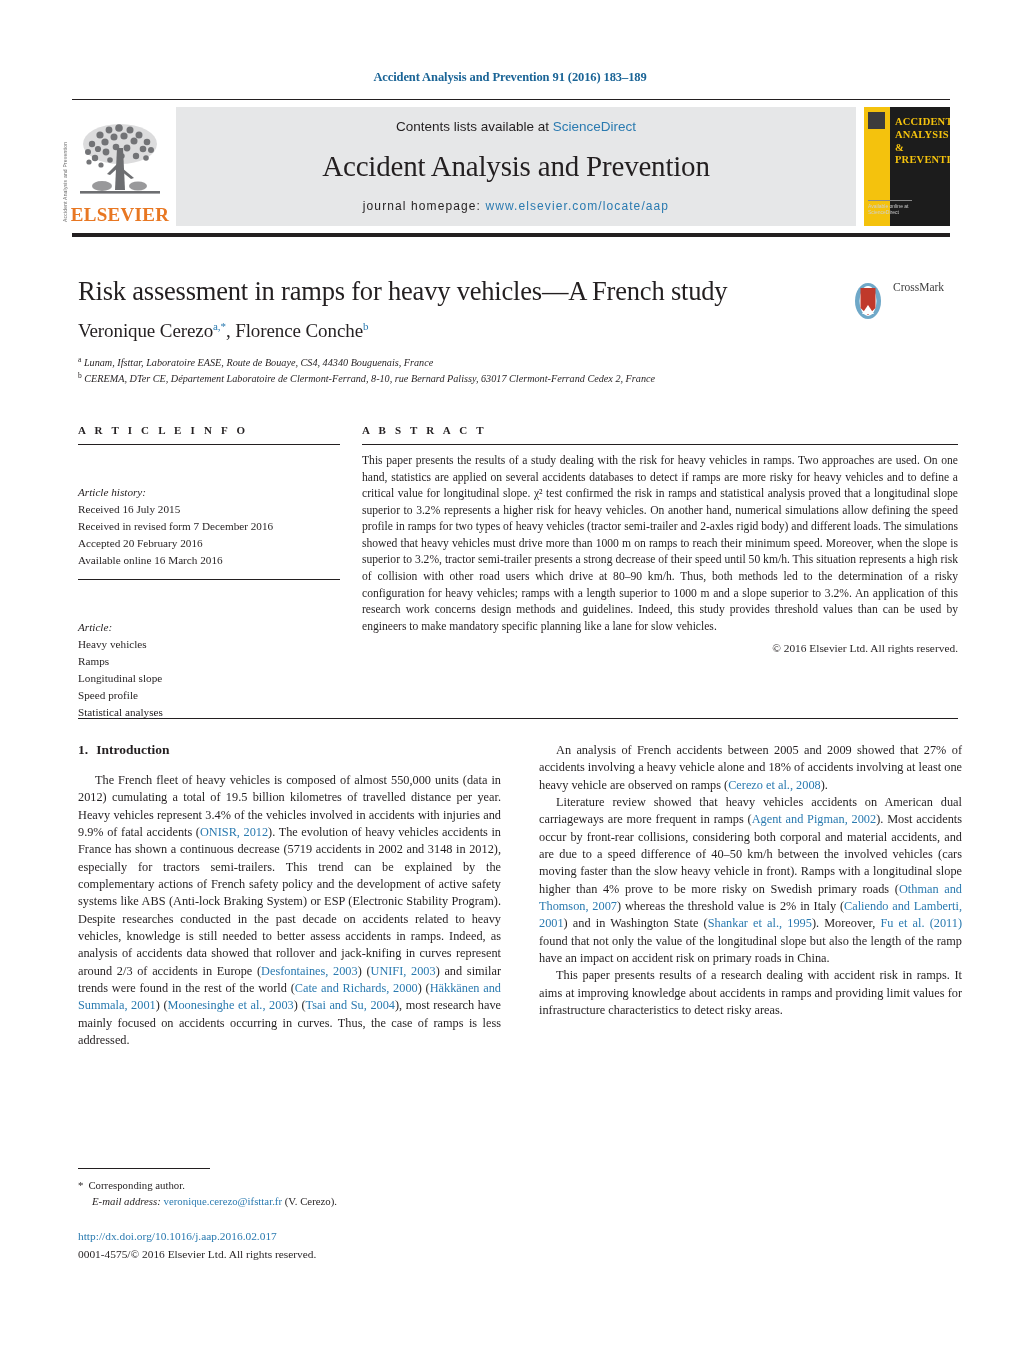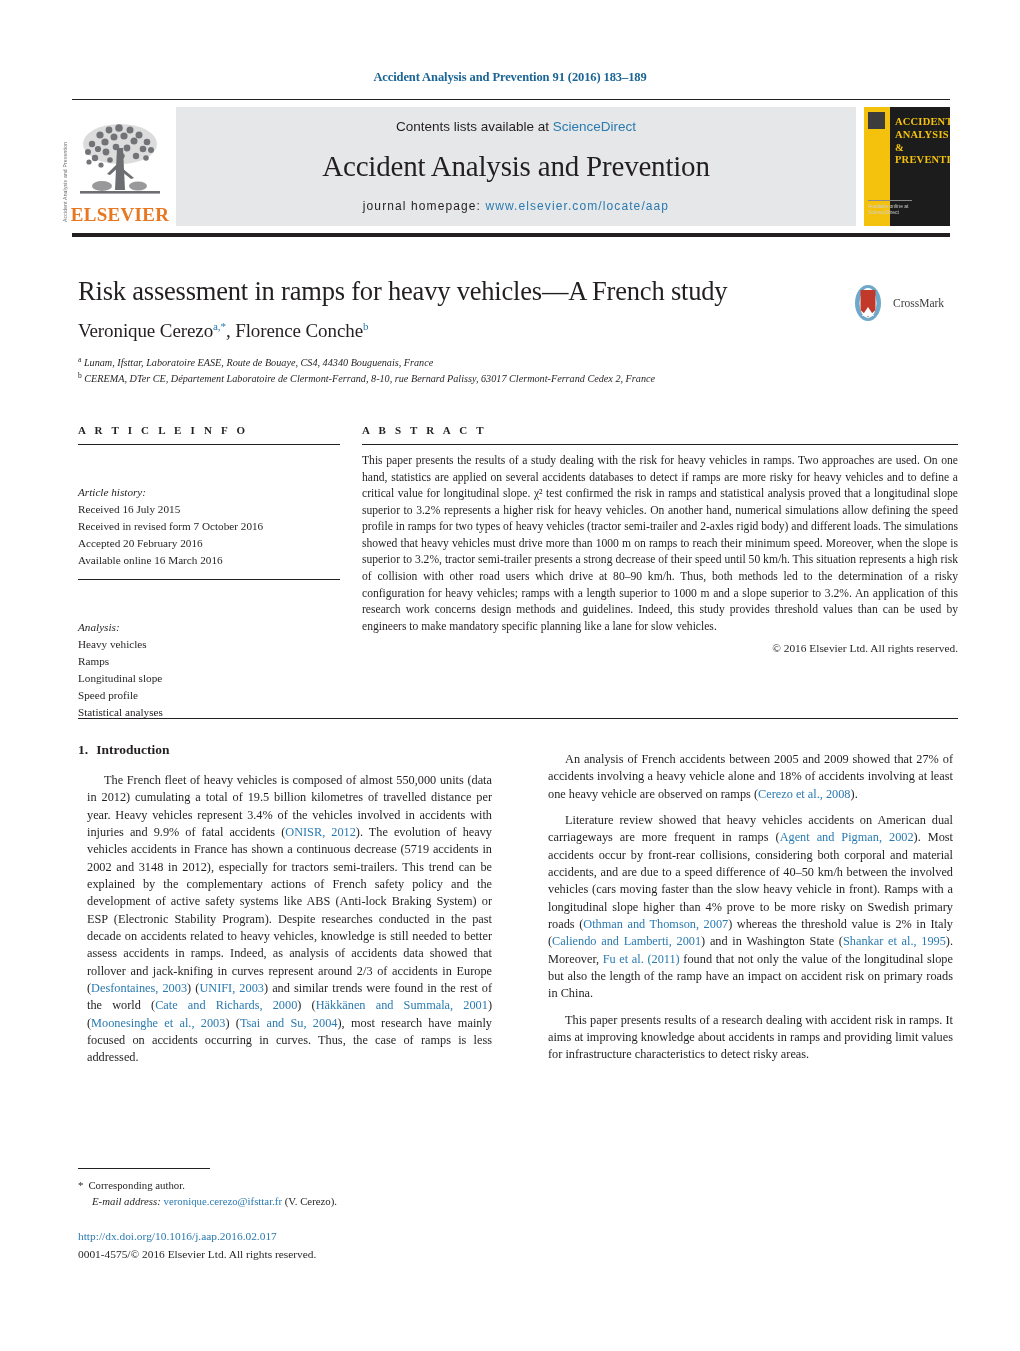--- a/index.html
+++ b/index.html
@@ -198,21 +198,21 @@
   }
   .affils sup { font-style: normal; font-size: 7.5px; vertical-align: super; }
 
   .crossmark {
     position: absolute;
     right: 62px;
     top: 281px;
     width: 110px;
     height: 44px;
     display: flex;
-    align-items: center;
+    align-items: flex-start;
     gap: 5px;
   }
   .crossmark-label {
     font-family: "Liberation Serif", serif;
     font-size: 11.5px;
     color: #3f3f3f;
   }
 
   
   .info-abstract {
@@ -285,21 +285,21 @@
     color: #231f20;
     margin: 0 0 14px 0;
   }
   .h1 .num { margin-right: 8px; }
   p.para {
     font-family: "Liberation Serif", serif;
     font-size: 12.3px;
     line-height: 1.41;
     text-align: justify;
     text-indent: 17px;
-    margin: 9px;
+    margin: 0;
     color: #231f20;
     hyphens: auto;
   }
   p.para + p.para { margin-top: 0; }
   .ref { color: #2a7ab0; }
 
   
   .foot-rule {
     position: absolute;
     left: 78px;
@@ -424,27 +424,27 @@
     <span class="crossmark-label">CrossMark</span>
   </div>
 
   <div class="info-abstract">
     <div class="col-info">
       <div class="sec-head">A R T I C L E   I N F O</div>
       <div class="hrule"></div>
       <div class="info-group">
         <div class="lbl">Article history:</div>
         <div>Received 16 July 2015</div>
-        <div>Received in revised form 7 October 2016</div>
+        <div>Received in revised form 7 December 2016</div>
         <div>Accepted 20 February 2016</div>
         <div>Available online 16 March 2016</div>
       </div>
       <div class="hrule"></div>
       <div class="info-group">
-        <div class="lbl">Analysis:</div>
+        <div class="lbl">Article:</div>
         <div>Heavy vehicles</div>
         <div>Ramps</div>
         <div>Longitudinal slope</div>
         <div>Speed profile</div>
         <div>Statistical analyses</div>
       </div>
     </div>
 
     <div class="col-abstract">
       <div class="sec-head">A B S T R A C T</div>

